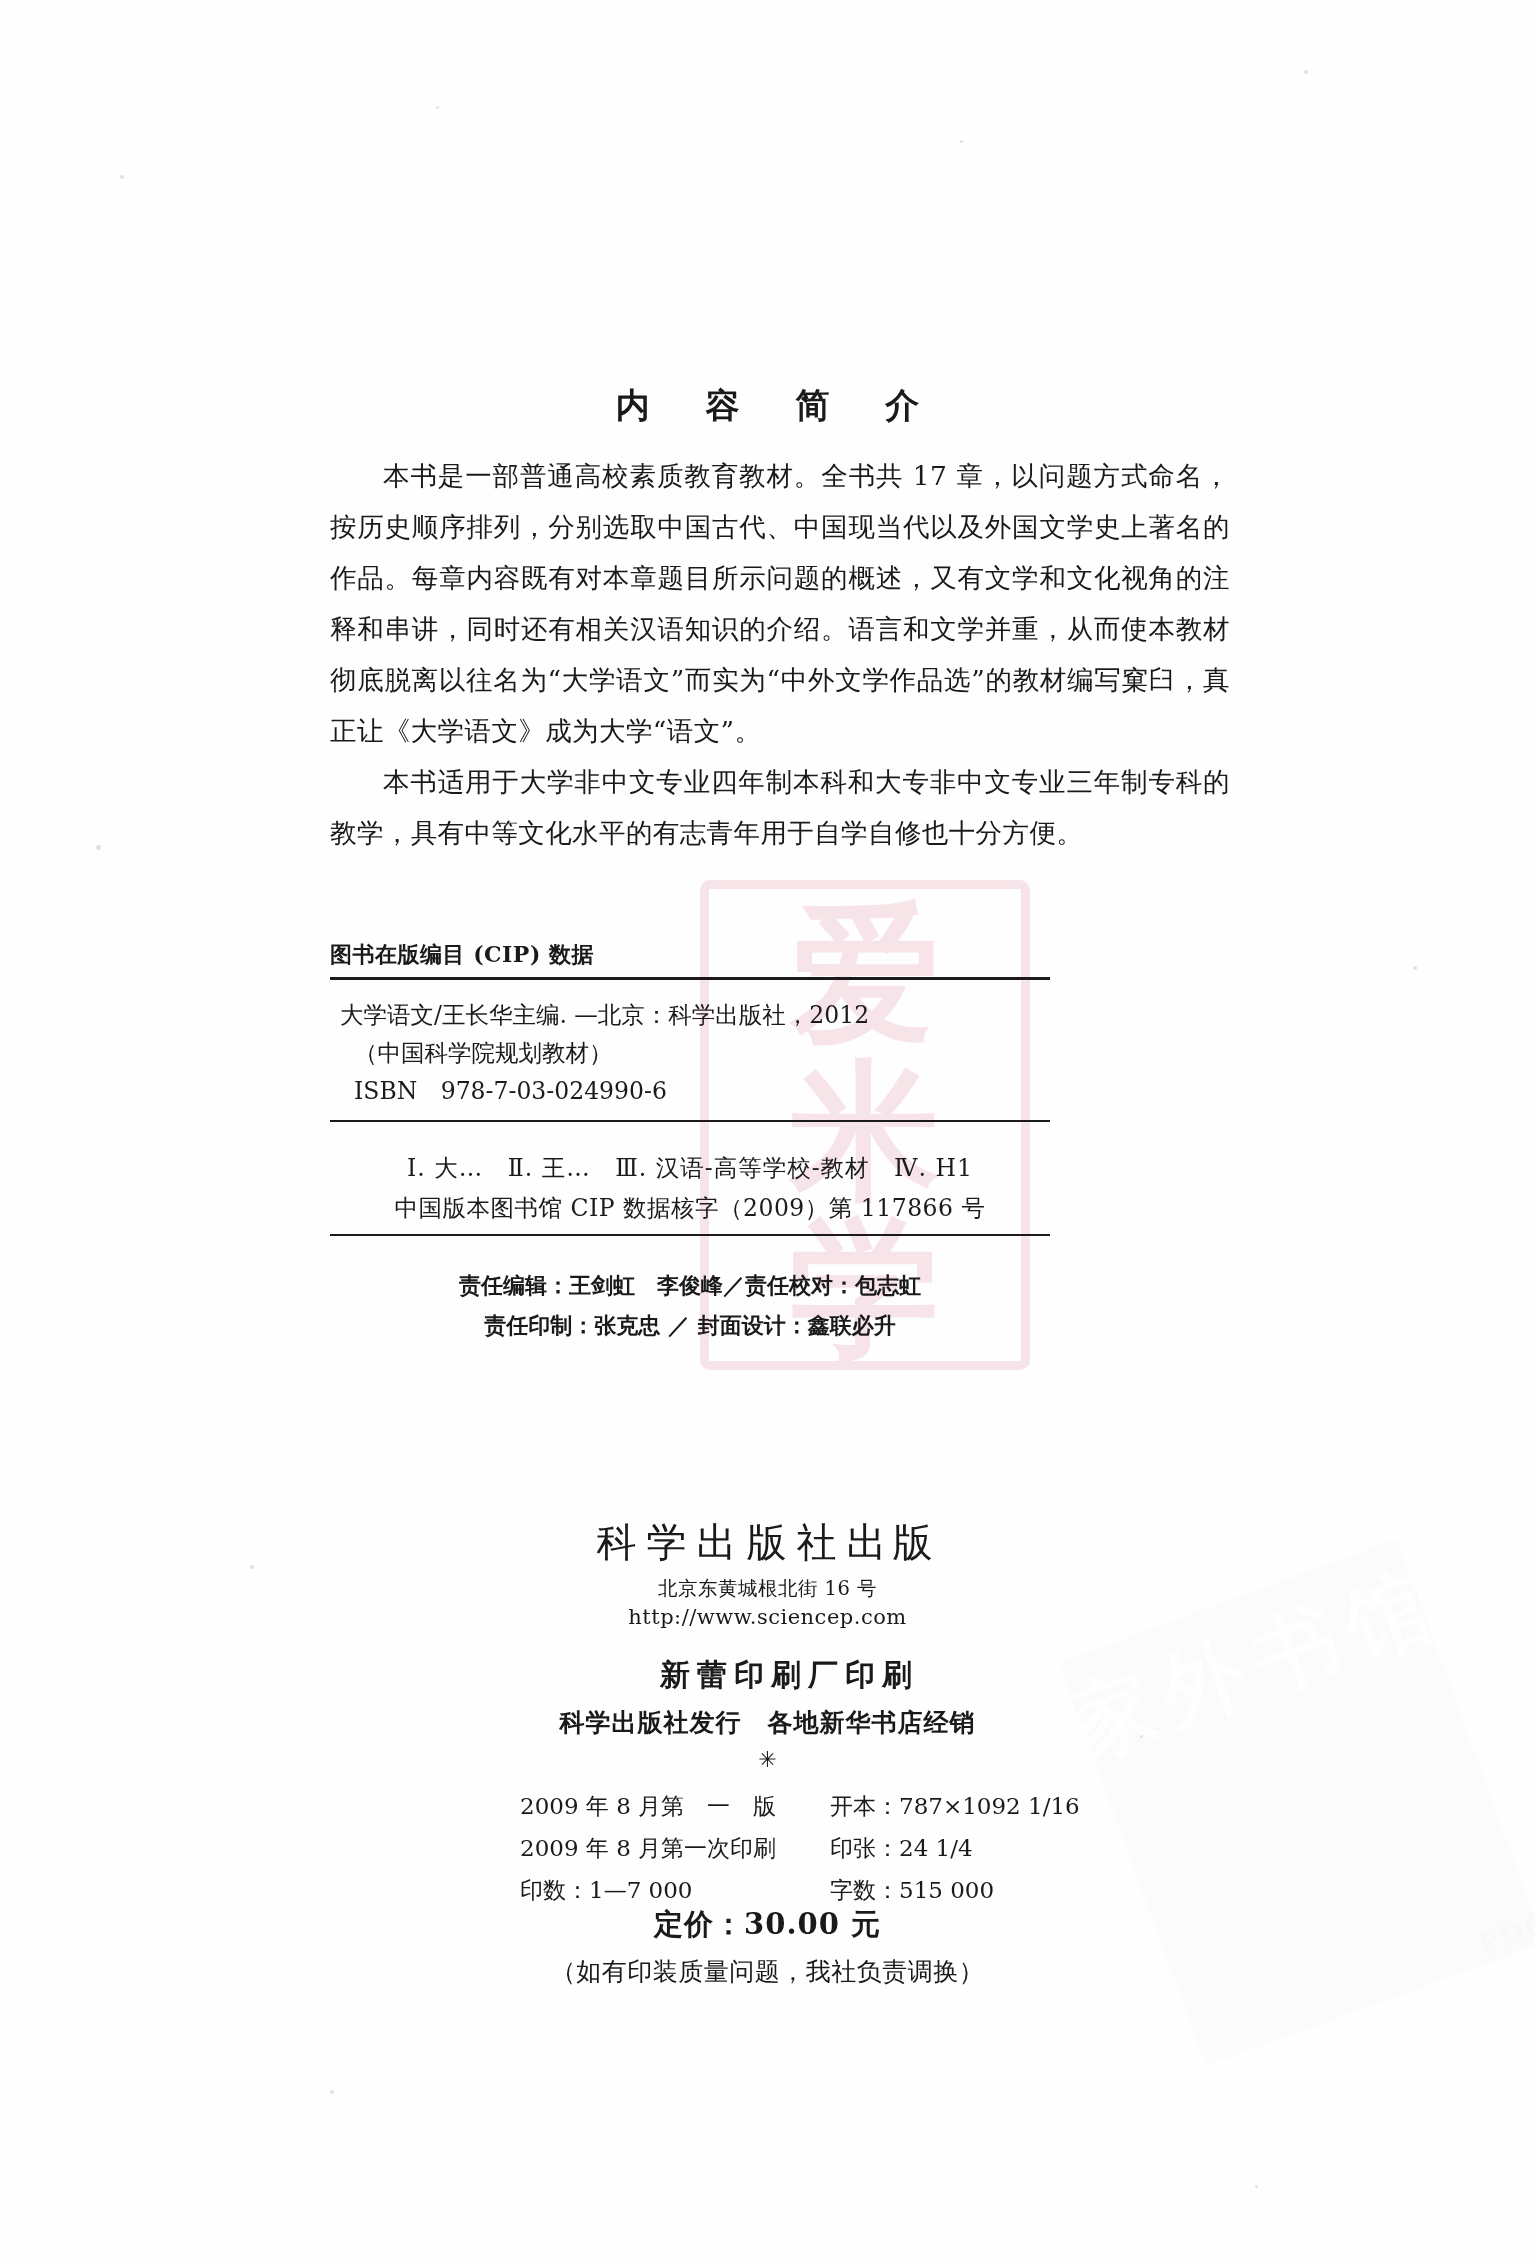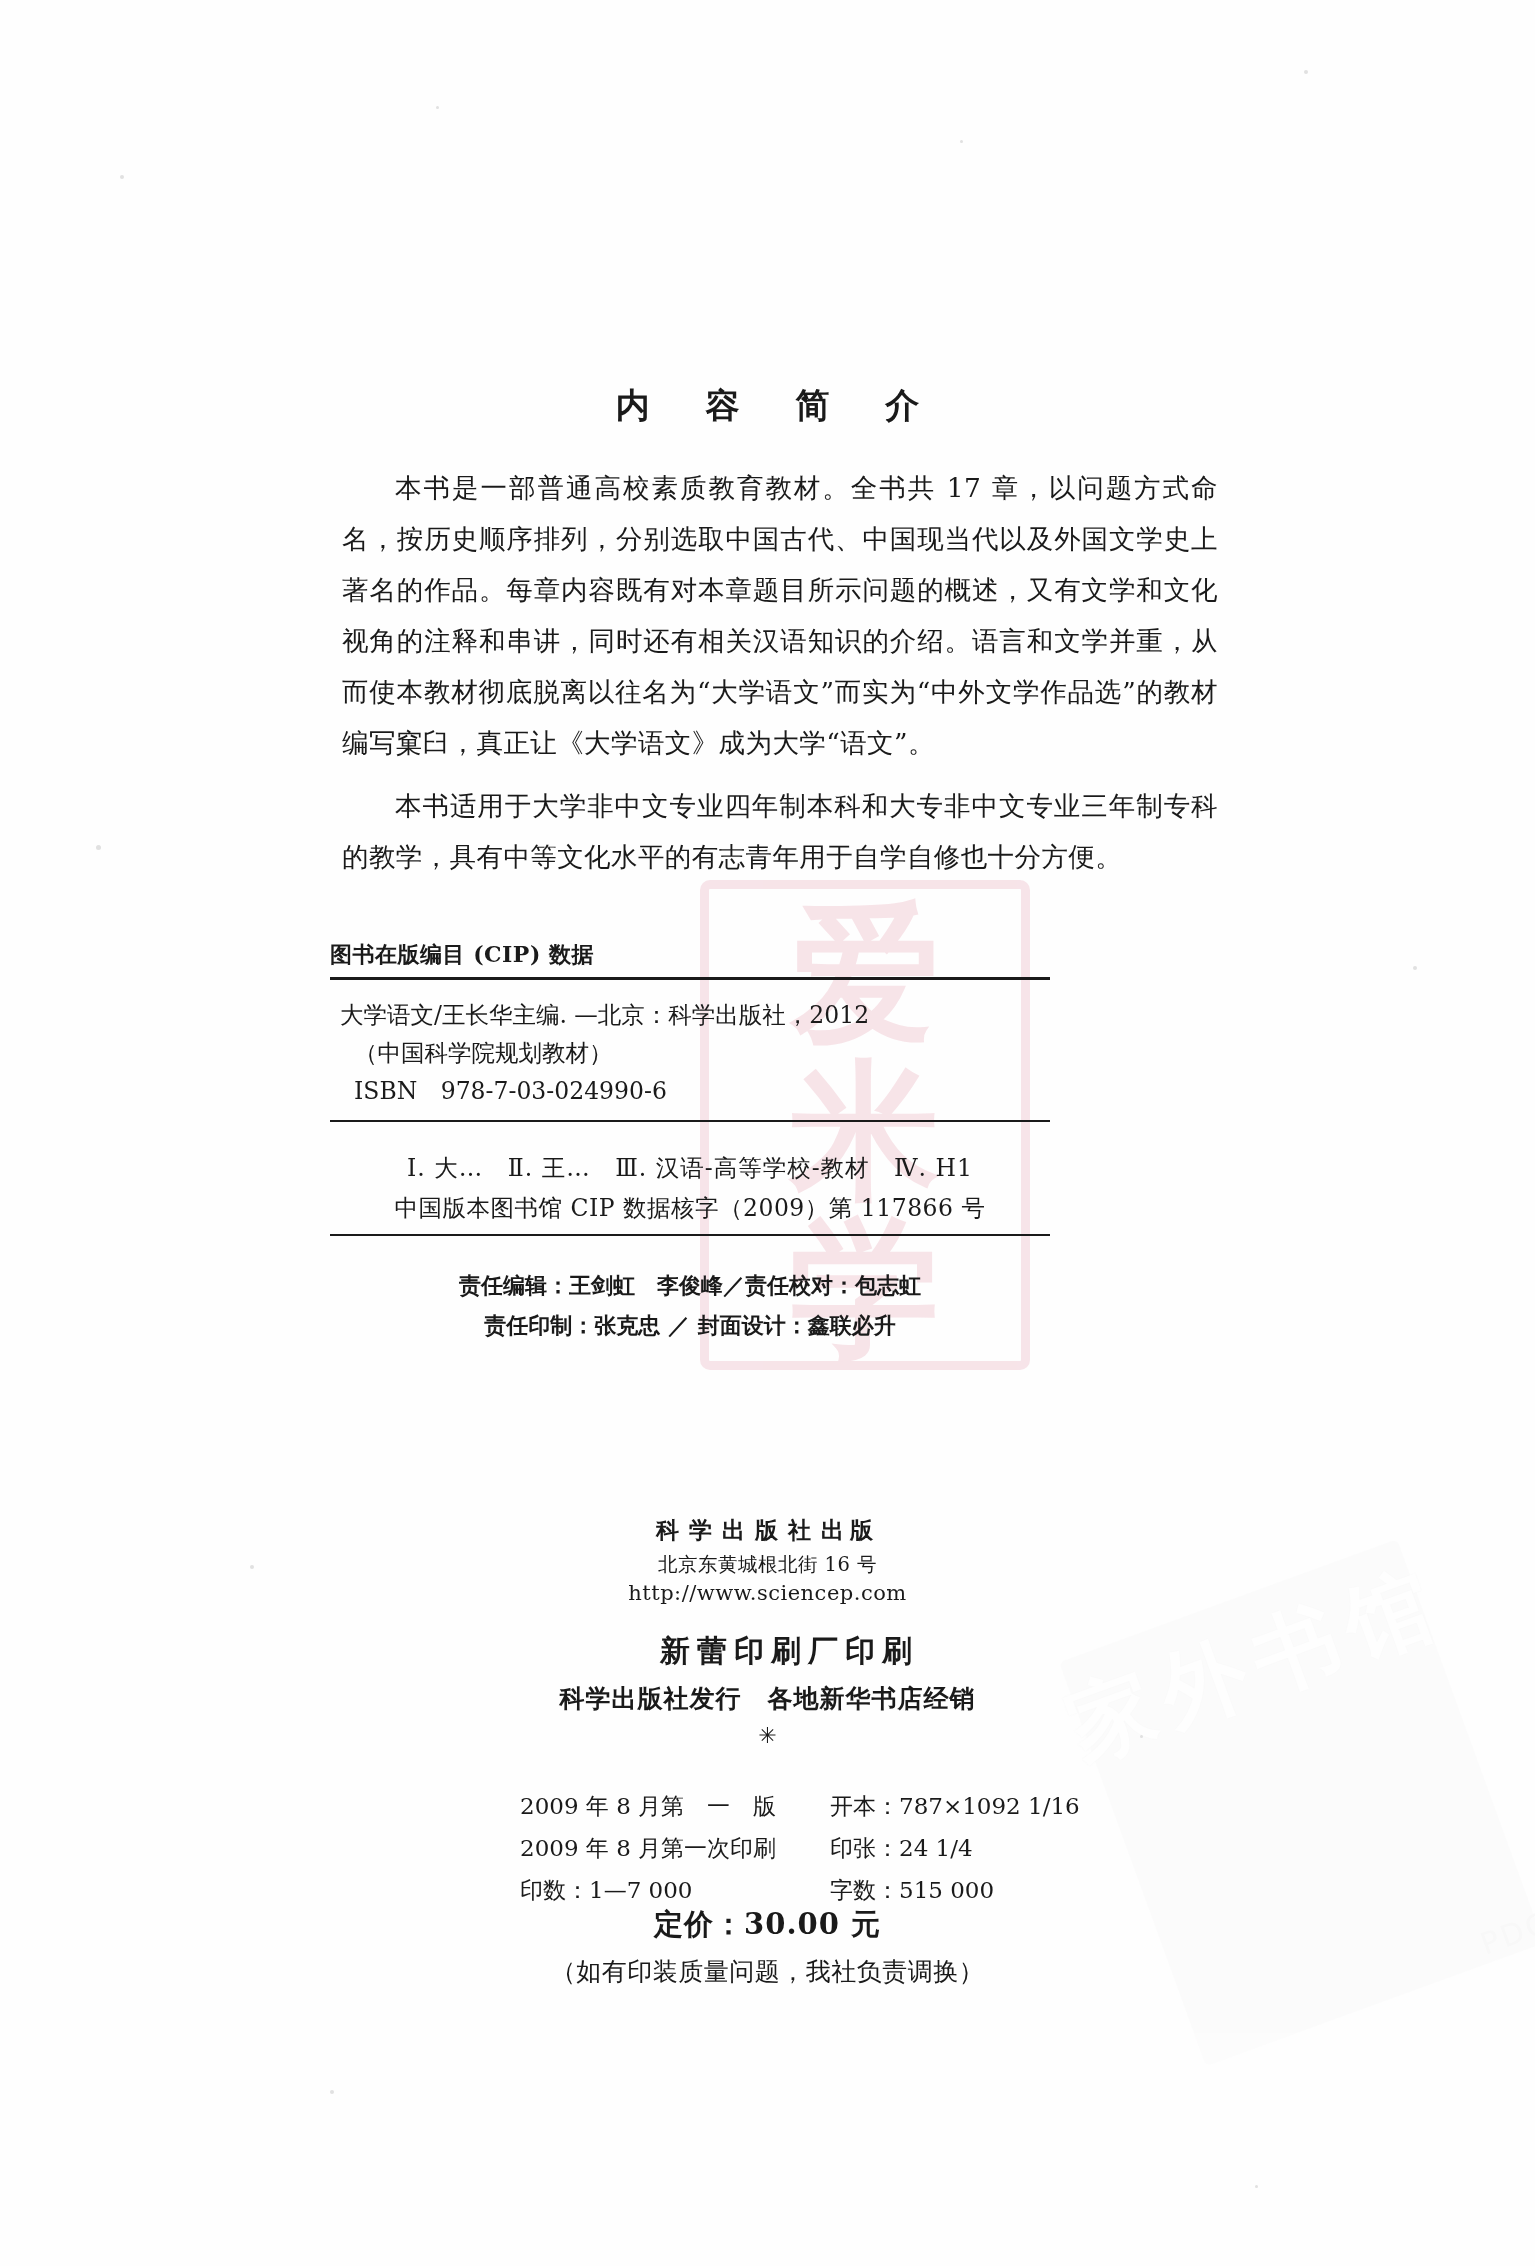--- a/index.html
+++ b/index.html
@@ -125,21 +125,21 @@
     position: absolute;
     left: 330px;
     top: 450px;
     width: 900px;
     font-size: 26.5px;
     line-height: 51px;
     text-align: justify;
     letter-spacing: .4px;
   }
   .intro-body p {
-    margin: 12px;
+    margin: 0;
     text-indent: 2em;
   }
 
   
   .cip {
     position: absolute;
     left: 330px;
     top: 940px;
     width: 720px;
   }
@@ -184,22 +184,22 @@
 
   
   .pub {
     position: absolute;
     left: 0;
     top: 1515px;
     width: 1535px;
     text-align: center;
   }
   .pub .press-line {
-    font-size: 23px;
-    font-weight: 700;
+    font-size: 40px;
+    font-weight: 400;
     letter-spacing: 6px;
   }
   .pub .press-line .press-name {
     font-family: "DejaVu Serif", serif;
     letter-spacing: 10px;
   }
   .pub .addr {
     font-size: 19.5px;
     line-height: 29px;
     margin-top: 4px;

